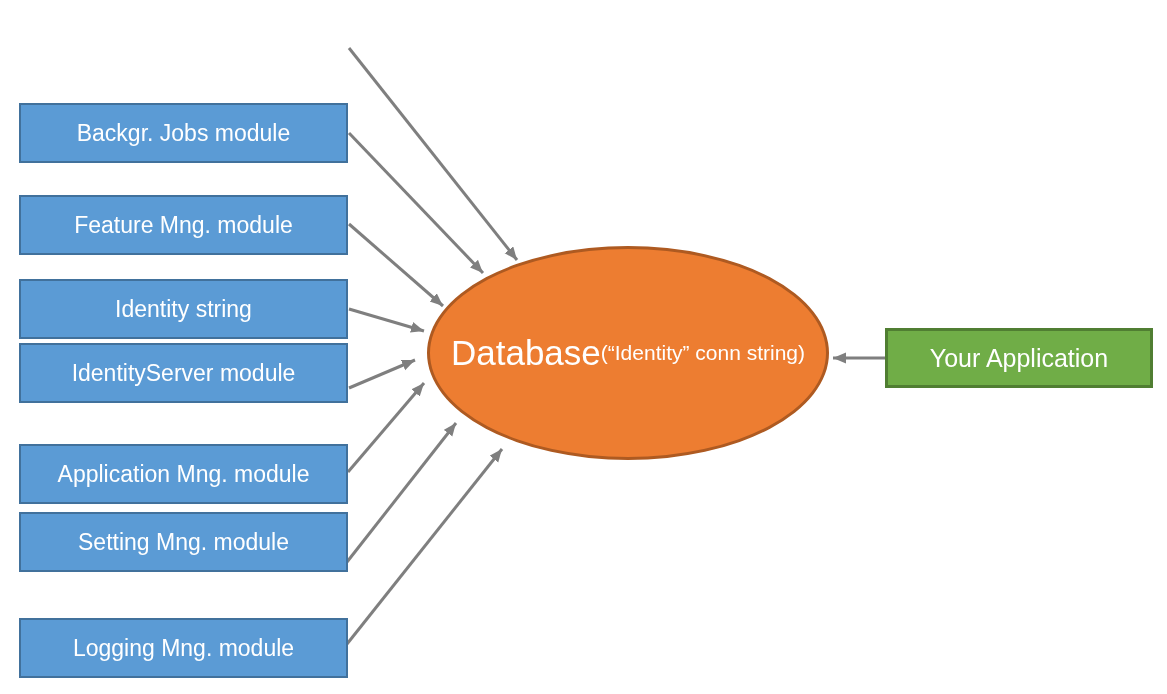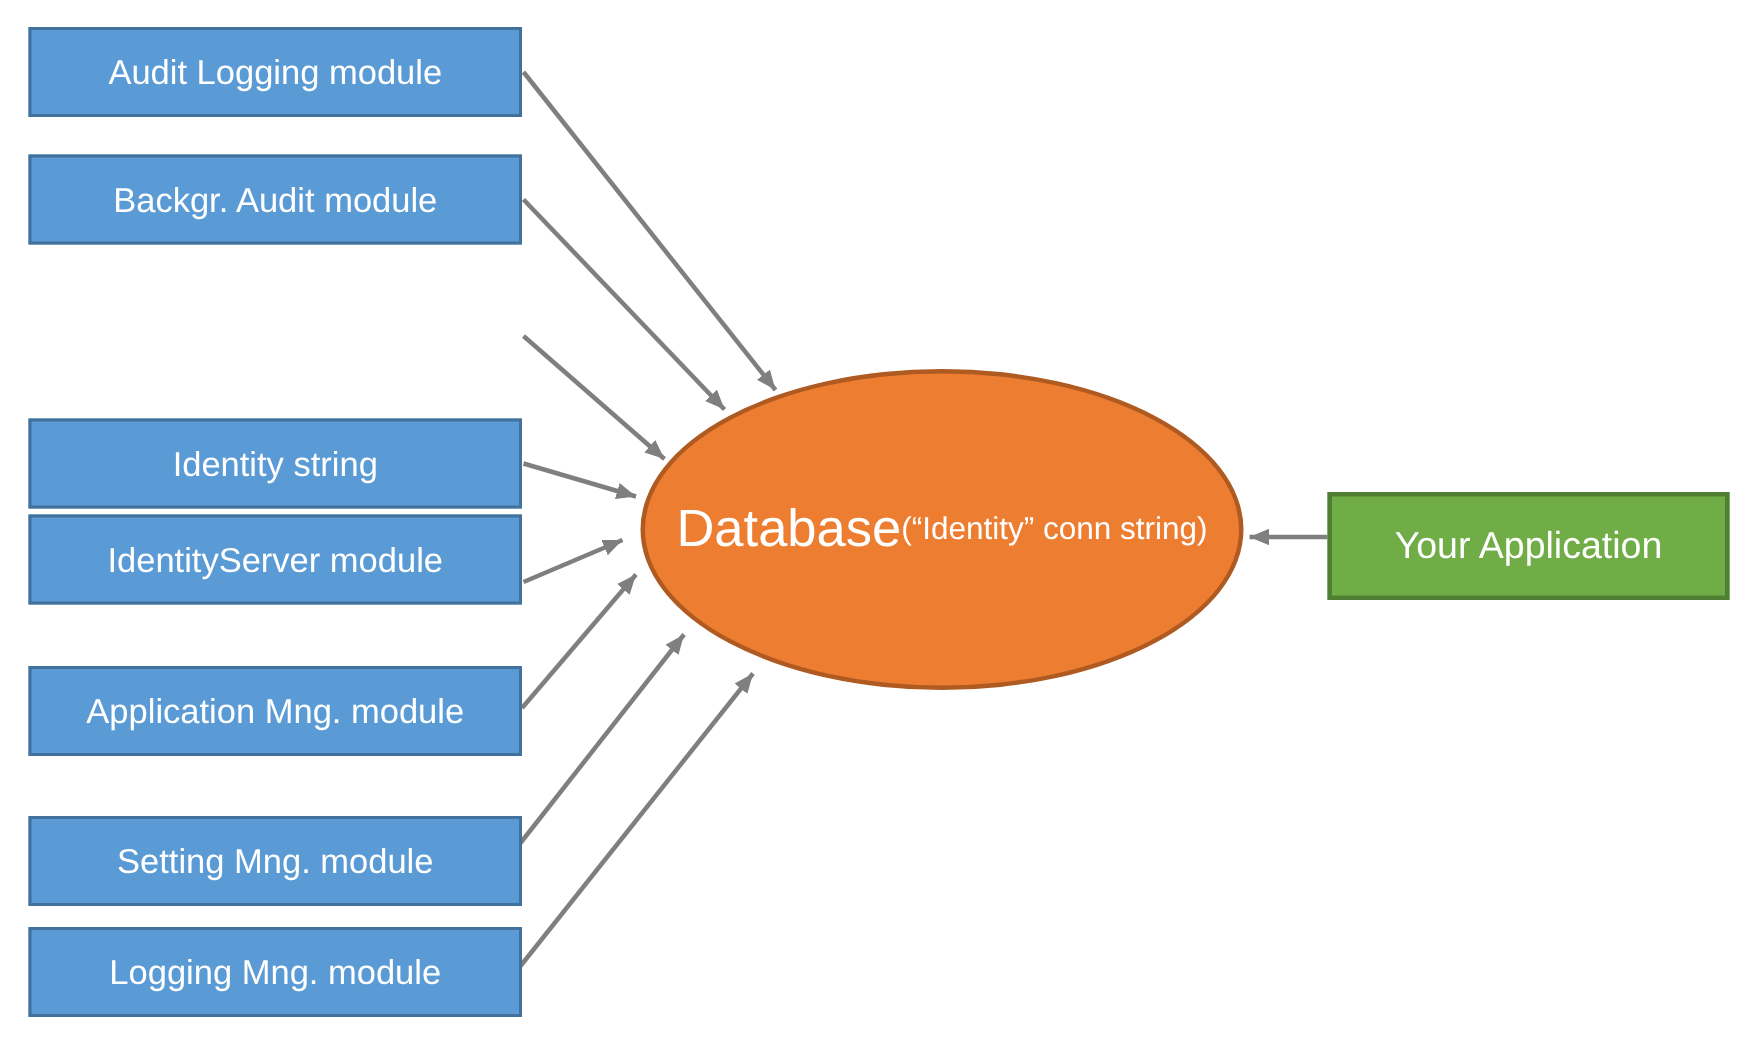--- a/index.html
+++ b/index.html
@@ -60,21 +60,21 @@
     justify-content: center;
     text-align: center;
   }
   .db-title { font-size: 35px; line-height: 44px; }
   .db-subtitle { font-size: 21px; line-height: 30px; }
   .app-box {
     position: absolute;
     left: 885px;
     top: 328px;
     width: 268px;
-    height: 72px;
+    height: 60px;
     background: var(--app_fill);
     border: 3px solid var(--app_border);
     color: var(--node_text);
     font-size: 25px;
     display: flex;
     align-items: center;
     justify-content: center;
     text-align: center;
   }
 </style>
@@ -93,36 +93,36 @@
     <line x1="349" y1="133" x2="483" y2="273" marker-end="url(#ah)"></line>
     <line x1="349" y1="224" x2="443" y2="306" marker-end="url(#ah)"></line>
     <line x1="349" y1="309" x2="424" y2="331" marker-end="url(#ah)"></line>
     <line x1="349" y1="388" x2="415" y2="360" marker-end="url(#ah)"></line>
     <line x1="348" y1="472" x2="424" y2="383" marker-end="url(#ah)"></line>
     <line x1="347" y1="562" x2="456" y2="423" marker-end="url(#ah)"></line>
     <line x1="347" y1="644" x2="502" y2="449" marker-end="url(#ah)"></line>
     <line x1="885" y1="358" x2="833" y2="358" marker-end="url(#ah)"></line>
   </svg>
 
-  <div class="module-box" style="top:18px">
-    <span>Audit Logging module</span>
+  <div class="module-box" style="top:103px">
+    <span>Backgr. Jobs module</span>
   </div>
-  <div class="module-box" style="top:103px">
-    <span>Backgr. Audit module</span>
+  <div class="module-box" style="top:195px">
+    <span>Feature Mng. module</span>
   </div>
   <div class="module-box" style="top:279px">
     <span>Identity string</span>
   </div>
   <div class="module-box" style="top:343px">
     <span>IdentityServer module</span>
   </div>
   <div class="module-box" style="top:444px">
     <span>Application Mng. module</span>
   </div>
-  <div class="module-box" style="top:544px">
+  <div class="module-box" style="top:512px">
     <span>Setting Mng. module</span>
   </div>
   <div class="module-box" style="top:618px">
     <span>Logging Mng. module</span>
   </div>
 
   <div class="db-ellipse">
     <div class="db-title">Database</div>
     <div class="db-subtitle">(“Identity” conn string)</div>
   </div>

